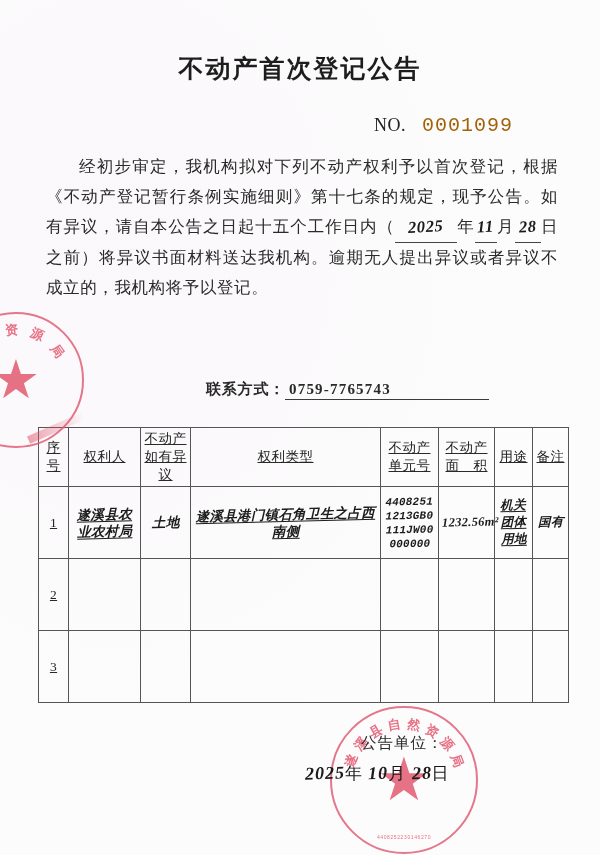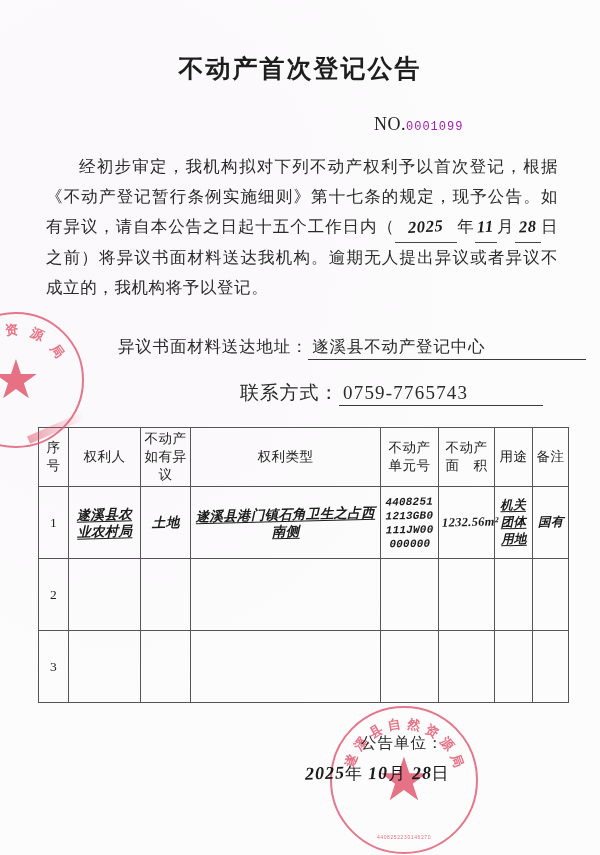--- a/index.html
+++ b/index.html
@@ -44,24 +44,25 @@
   .no-line {
     position: absolute;
     top: 114px;
     left: 374px;
     font-size: 18px;
     letter-spacing: 0.5px;
     color: #222;
     font-family: "Liberation Serif", serif;
   }
   .no-digits {
-    color: #a21caf;
+    color: #a16207;
     font-family: "Liberation Mono", "DejaVu Sans Mono", monospace;
-    font-size: 12px;
+    font-size: 20px;
     letter-spacing: 1px;
+    margin-left: 16px;
   }
 
   
   .body-para {
     position: absolute;
     top: 152px;
     left: 46px;
     width: 512px;
     font-size: 16.5px;
     line-height: 30px;
@@ -94,24 +95,25 @@
     position: absolute;
     top: 336px;
     left: 118px;
     font-size: 16.5px;
     letter-spacing: 0.8px;
     white-space: nowrap;
   }
   .contact-row {
     position: absolute;
     top: 380px;
-    left: 240px;
-    font-size: 19px;
+    left: 206px;
+    font-size: 15px;
     letter-spacing: 0.8px;
     white-space: nowrap;
+    font-weight: bold;
   }
   .underline-val {
     display: inline-block;
     border-bottom: 1px solid #3a3a3a;
     padding: 0 4px 1px 4px;
   }
   .addr-val { min-width: 270px; }
   .contact-val {
     min-width: 196px;
     font-family: "Liberation Serif", serif;
@@ -122,20 +124,21 @@
   .table-wrap {
     position: absolute;
     top: 427px;
     left: 38px;
     width: 530px;
   }
   table.reg {
     border-collapse: collapse;
     width: 530px;
     table-layout: fixed;
+    text-decoration: underline;
   }
   table.reg td, table.reg th {
     border: 1px solid #555;
     padding: 2px 3px;
     font-size: 13.5px;
     text-align: center;
     vertical-align: middle;
     font-weight: normal;
     color: #232323;
     letter-spacing: 0.5px;
@@ -308,23 +311,20 @@
   <div class="doc-title">不动产首次登记公告</div>
 
   <div class="no-line">
     <span>NO.</span><span class="no-digits">0001099</span>
   </div>
 
   <div class="body-para">
     <span>经初步审定，我机构拟对下列不动产权利予以首次登记，根据《不动产登记暂行条例实施细则》第十七条的规定，现予公告。如有异议，请自本公告之日起十五个工作日内（</span><span class="blank-fill fill-year"><span class="hand">2025</span></span><span>年</span><span class="blank-fill fill-month"><span class="hand">11</span></span><span>月</span><span class="blank-fill fill-day"><span class="hand">28</span></span><span>日之前）将异议书面材料送达我机构。逾期无人提出异议或者异议不成立的，我机构将予以登记。</span>
   </div>
 
-  <div class="addr-row">
-    <span>异议书面材料送达地址：</span><span class="underline-val addr-val">遂溪县不动产登记中心</span>
-  </div>
 
   <div class="contact-row">
     <span>联系方式：</span><span class="underline-val contact-val">0759-7765743</span>
   </div>
 
   <div class="red-streak"></div>
 
   <div class="table-wrap">
     <table class="reg">
       <colgroup>

